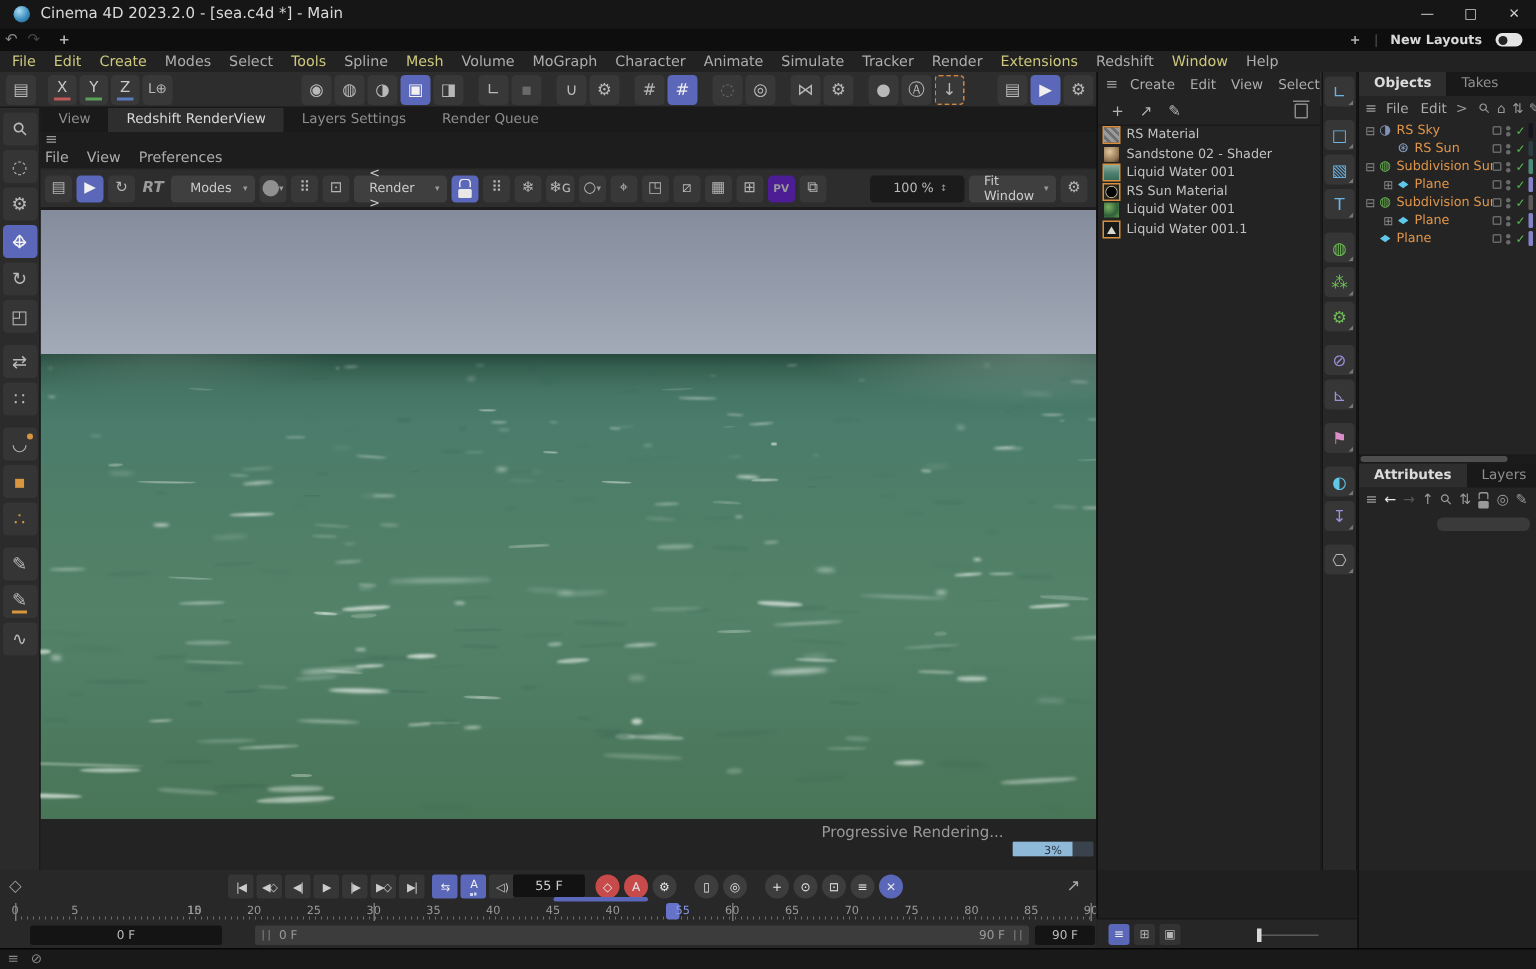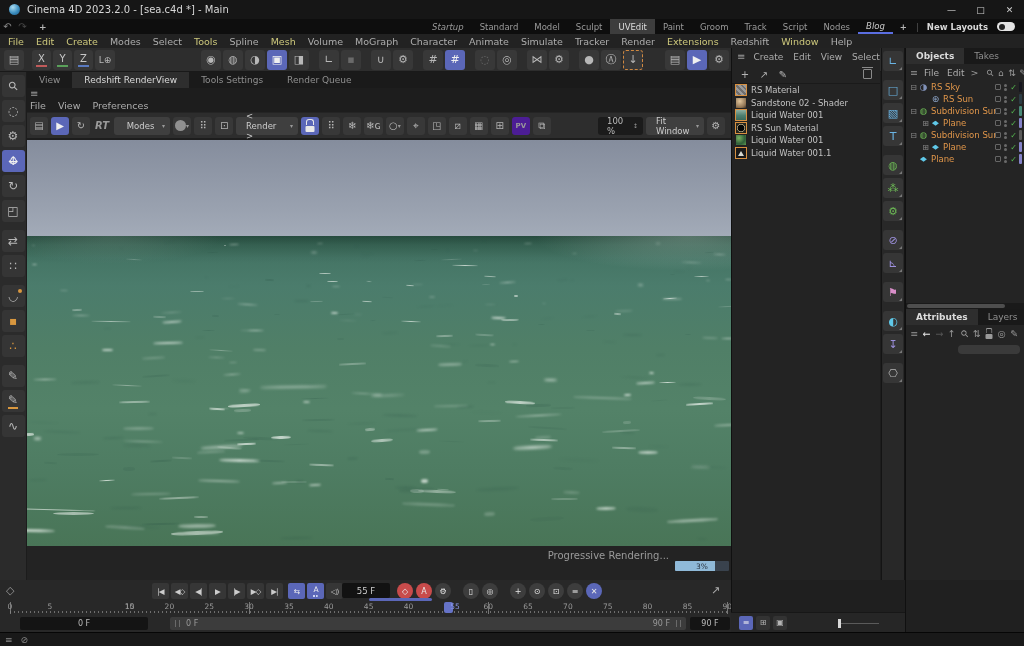--- a/index.html
+++ b/index.html
@@ -215,34 +215,20 @@
         <span class="g">✕</span>
       </span>
     </div>
 </div>
 
 <div id="tabbar">
   <span class="histbtn">↶</span>
   <span class="histbtn dim">↷</span>
   <span class="addtab">+</span>
   <div id="layouttabs">
-    <div class="flex" style="height:15px">
-
-    <span class="ltab it">Startup</span>
-        <span class="ltab">Standard</span>
-        <span class="ltab">Model</span>
-        <span class="ltab">Sculpt</span>
-        <span class="ltab hl">UVEdit</span>
-        <span class="ltab">Paint</span>
-        <span class="ltab">Groom</span>
-        <span class="ltab">Track</span>
-        <span class="ltab">Script</span>
-        <span class="ltab">Nodes</span>
-        <span class="ltab blog">Blog</span>
-      </div>
     <span class="lt-add">+</span>
     <span class="lt-sep">|</span>
     <span id="nl-label">New Layouts</span>
     <span class="toggle"></span>
   </div>
 </div>
 
 <div id="menubar">
 
 <span class="menu-item gold">File</span>
@@ -432,21 +418,21 @@
     </div>
     <div class="pbtn">
       <span class="g">∿</span>
     </div>
   </div>
 
 <div id="vp-tabs">
 
 <span class="vtab">View</span>
     <span class="vtab active">Redshift RenderView</span>
-    <span class="vtab">Tools Settings</span>
+    <span class="vtab">Layers Settings</span>
     <span class="vtab">Render Queue</span>
   </div>
 <span id="vp-burger">≡</span>
 <div id="rv-menu">
 
 <span class="menu-item">File</span>
     <span class="menu-item">View</span>
     <span class="menu-item">Preferences</span>
   </div>
 <div id="rv-toolbar">
@@ -573,21 +559,21 @@
       </span>
 
       <span class="rvi">
         <span class="g">⧉</span>
         <span class="lab"></span>
         <span class="arr"></span>
       </span>
     </div>
   <div class="flex" style="margin-left:auto;padding-right:3px">
 
-      <span class="rvi field" style="width: 45px;">
+      <span class="rvi field" style="width: 63px;">
         <span class="g"></span>
         <span class="lab">100 %</span>
         <span class="arr">↕</span>
       </span>
 
       <span class="rvi dd" style="width: 58px;">
         <span class="g"></span>
         <span class="lab">Fit Window</span>
         <span class="arr">▾</span>
       </span>

